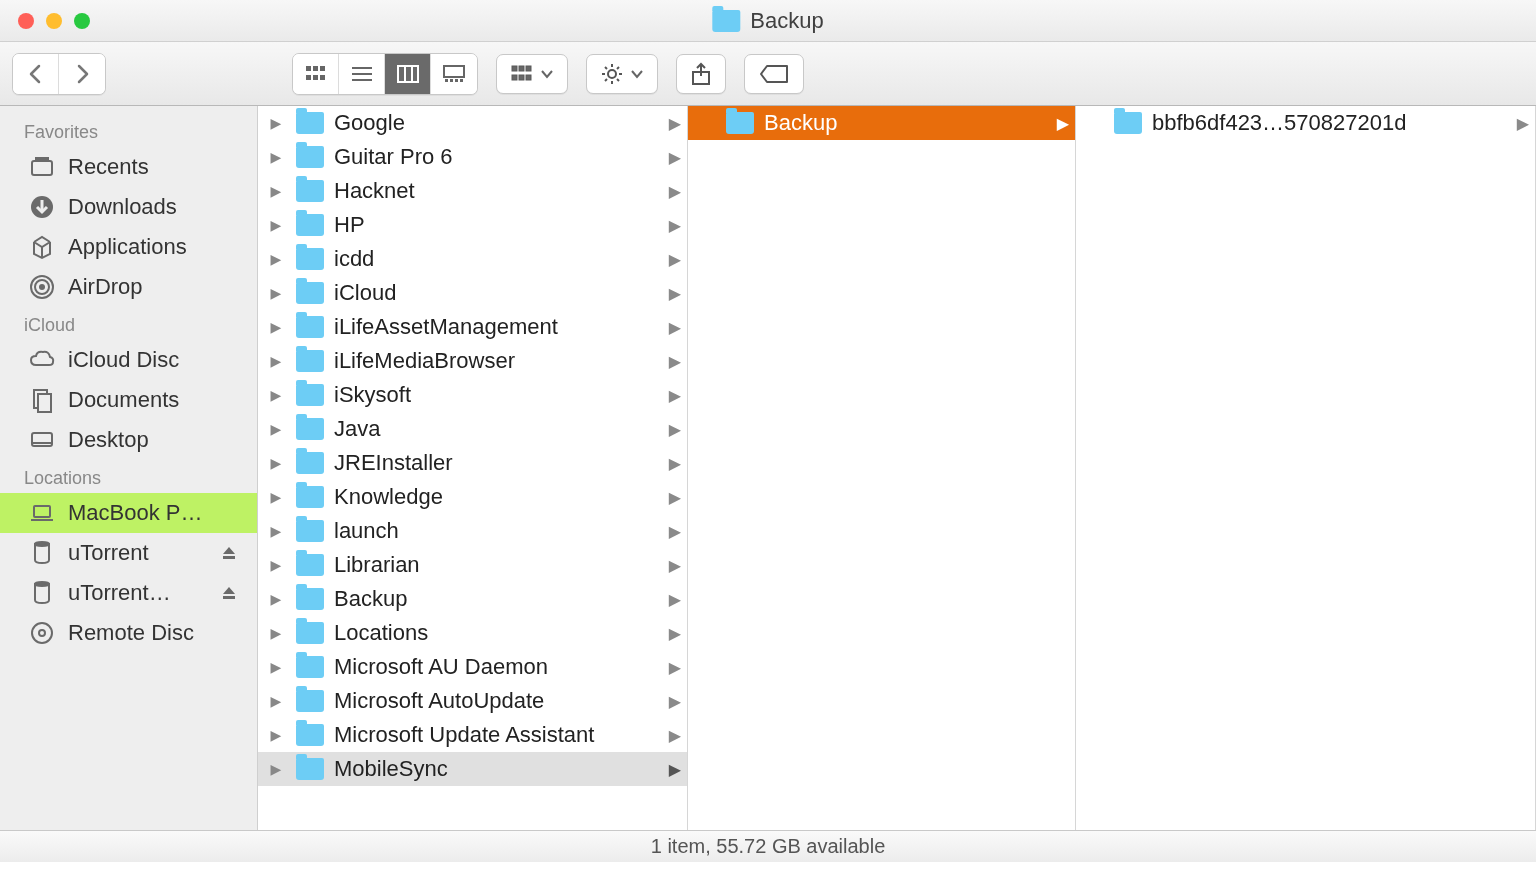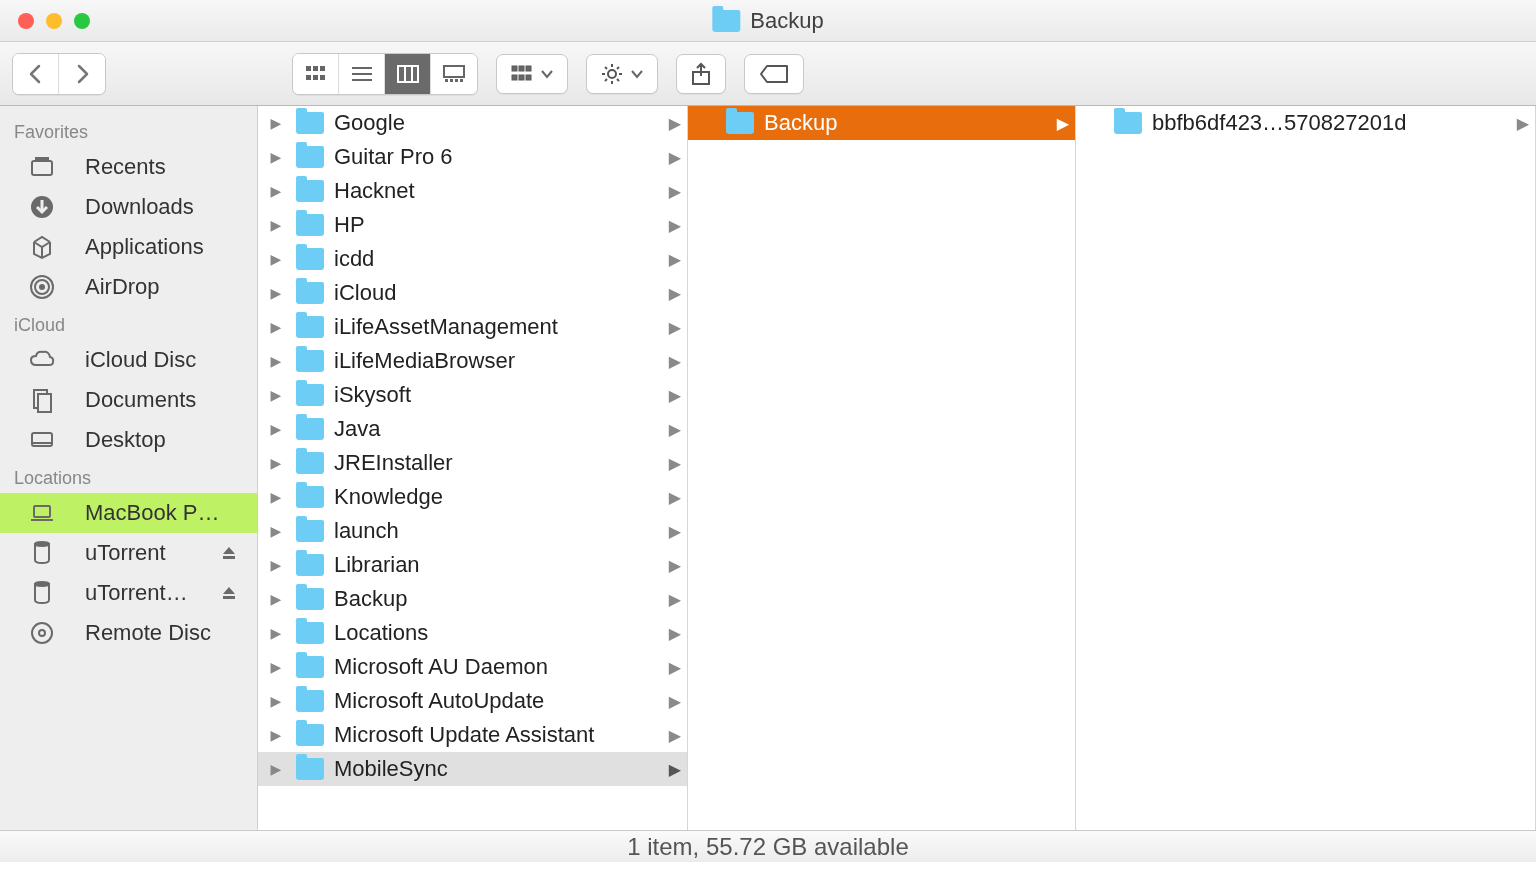--- a/index.html
+++ b/index.html
@@ -19,22 +19,22 @@
 .seg { display:flex; background:#fff; border:1px solid #c8c8c8; border-radius:7px; overflow:hidden; box-shadow:0 1px 0 rgba(0,0,0,.05); }
 .seg button { width:46px; height:40px; background:#fff; border:none; border-right:1px solid #dcdcdc; display:flex; align-items:center; justify-content:center; cursor:pointer; }
 .seg button:last-child{border-right:none;}
 .seg button.active{background:#6a6a6a;}
 .tbtn { height:40px; padding:0 14px; background:#fff; border:1px solid #c8c8c8; border-radius:7px; display:flex; align-items:center; justify-content:center; cursor:pointer; box-shadow:0 1px 0 rgba(0,0,0,.05); }
 .tbtn svg { stroke:#595959; fill:none; }
 
 
 .main { display:flex; height:calc(870px - 42px - 64px - 40px); }
 .sidebar { width:258px; background:#eeeeee; border-right:1px solid #cfcfcf; padding-top:8px; overflow:hidden; }
-.sb-head { font-size:18px; color:#888; padding:8px 14px 4px; }
-.sb-item { display:flex; align-items:center; gap:29px; padding:6px 12px 6px 28px; font-size:22px; color:#333; cursor:pointer; }
+.sb-head { font-size:18px; color:#888; padding:8px 24px 4px; }
+.sb-item { display:flex; align-items:center; gap:12px; padding:6px 12px 6px 28px; font-size:22px; color:#333; cursor:pointer; }
 .sb-item.sel { background:#bef264; }
 .sb-item .eject { margin-left:auto; margin-right:8px; }
 .sb-ico { width:28px; height:28px; display:flex; align-items:center; justify-content:center; color:#6a6a6a; }
 
 
 .cols { flex:1; display:flex; background:#fff; }
 .col { border-right:1px solid #d6d6d6; overflow-y:auto; position:relative; }
 .col1{width:430px;} .col2{width:388px;} .col3{flex:1;}
 .row { display:flex; align-items:center; height:34px; padding-left:8px; font-size:22px; color:#222; cursor:pointer; position:relative; }
 .row .exp { width:20px; text-align:center; color:#888; font-size:14px; }
@@ -43,21 +43,21 @@
 .row .lbl { flex:1; white-space:nowrap; overflow:hidden; text-overflow:ellipsis; }
 .row .chev { width:24px; text-align:center; color:#8a8a8a; font-size:16px; }
 .row.sel { background:#e86d0c; color:#fff; }
 .row.sel .chev { color:#fff; }
 .row.sel .exp { color:#fff; }
 .row.path { background:#e0e0e0; }
 .row.path .chev { color:#555; }
 .col3 .row .lbl { letter-spacing:0; }
 
 
-.status { height:32px; background:linear-gradient(#fafafa,#ececec); border-top:1px solid #c9c9c9; display:flex; align-items:center; justify-content:center; font-size:24px; color:#555; }
+.status { height:32px; background:linear-gradient(#fafafa,#ececec); border-top:1px solid #c9c9c9; display:flex; align-items:center; justify-content:center; font-size:20px; color:#555; }
 
 
 svg{display:block;}
 </style>
 </head>
 <body>
 
 <div class="titlebar">
   <div class="traffic">
     <div class="tl red"></div>

